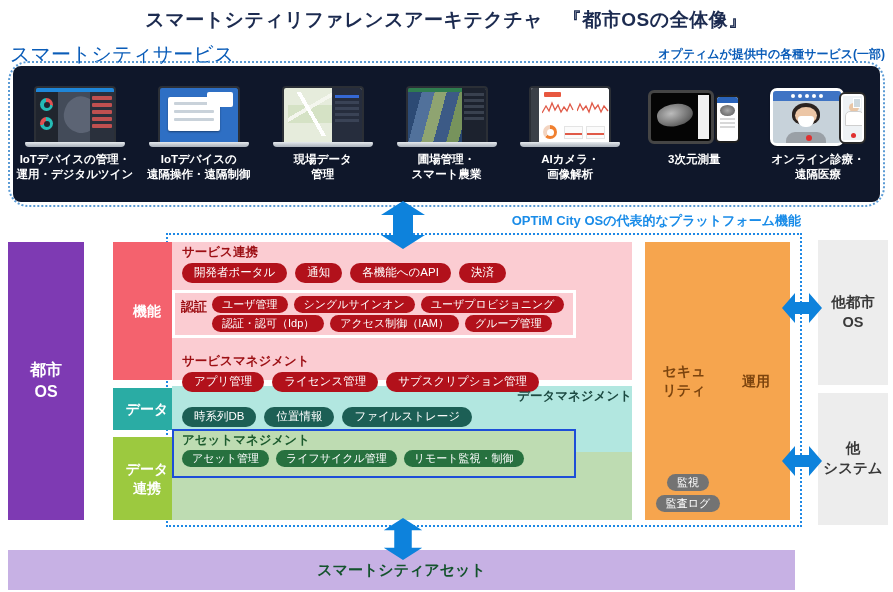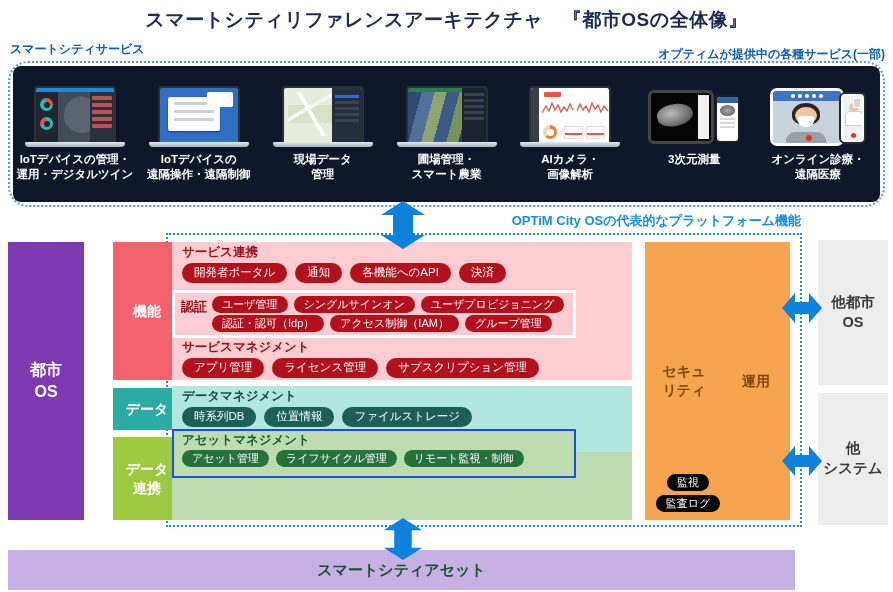--- a/index.html
+++ b/index.html
@@ -3,21 +3,21 @@
 <meta charset="utf-8">
 <style>
   html,body{margin:0;padding:0;background:#fff;}
   .stage{position:relative;width:893px;height:592px;background:#fff;overflow:hidden;
          font-family:"Liberation Sans","DejaVu Sans",sans-serif;}
   .pre{white-space:pre-line;}
 
   
   .title{position:absolute;top:7px;left:0;right:0;text-align:center;font-size:19px;
          font-weight:bold;color:#1c2b50;letter-spacing:.5px;}
-  .svc-label{position:absolute;left:10px;top:41px;font-size:12px;font-weight:bold;color:#0a5cb8;}
+  .svc-label{position:absolute;left:10px;top:41px;font-size:20px;font-weight:normal;color:#0a5cb8;}
   .provider-note{position:absolute;right:8px;top:46px;font-size:12px;font-weight:bold;color:#0a5cb8;}
 
   
   .services-outer{position:absolute;left:8px;top:61px;width:877px;height:146px;box-sizing:border-box;
                   border:2px dotted #5b9bd5;border-radius:20px;padding:3px;}
   .services-inner{width:100%;height:100%;background:#0f172a;border-radius:8px;display:flex;overflow:hidden;}
   .svc{flex:1;display:flex;flex-direction:column;align-items:center;padding-top:15px;min-width:0;}
   .svc-thumb{height:66px;display:flex;align-items:flex-end;justify-content:center;}
   .svc-caption{margin-top:5px;color:#fff;font-weight:bold;font-size:11.5px;line-height:1.3;text-align:center;}
 
@@ -112,26 +112,26 @@
   .optim-label{position:absolute;right:92px;top:212px;font-size:13px;font-weight:bold;color:#1a8ce8;}
   .dashed-box{position:absolute;left:166px;top:233px;width:636px;height:294px;box-sizing:border-box;
               border:2px dotted #1e88e5;}
   .panel{position:absolute;left:172px;width:460px;}
   .panel-pink{top:242px;height:138px;background:#fbccd2;}
   .panel-teal{top:386px;height:66px;background:#b2e7e0;}
   .panel-green{top:452px;height:68px;background:#bedcb2;}
 
   .blk{position:absolute;left:172px;width:460px;box-sizing:border-box;padding-left:10px;}
   .sec-title{font-size:12.5px;font-weight:bold;line-height:1.2;}
-  .t-red{color:#9c0e13;} .t-teal{color:#1d4a42;} .t-green{color:#1c5b2e;}
+  .t-red{color:#9c0e13;} .t-teal{color:#1d4a42;text-align:right;} .t-green{color:#1c5b2e;}
   .pill-row{display:flex;gap:8px;margin-top:3px;flex-wrap:nowrap;}
   .pill{display:inline-block;border-radius:999px;color:#fff;font-size:11.5px;font-weight:normal;
         padding:2px 12px;line-height:1.35;white-space:nowrap;}
   .pill.sm{font-size:11px;padding:1px 10px;}
-  .p-red{background:#b2111b;} .p-teal{background:#1c5f55;} .p-green{background:#27713f;} .p-orange{background:#000000;margin-left:16px;}
+  .p-red{background:#b2111b;} .p-teal{background:#1c5f55;} .p-green{background:#27713f;} .p-orange{background:#737373;margin-left:16px;}
 
   .auth-box{position:absolute;left:172px;top:290px;width:404px;height:48px;box-sizing:border-box;
             border:3px solid #fff;background:#fbccd2;display:flex;align-items:flex-start;padding:3px 0 0 6px;}
   .auth-label{font-size:13px;font-weight:bold;color:#9c0e13;margin:2px 5px 0 0;}
   .auth-rows{display:flex;flex-direction:column;gap:2px;}
   .asset-box{position:absolute;left:172px;top:429px;width:404px;height:49px;box-sizing:border-box;
              border:2px solid #1d4ed8;background:#bedcb2;padding:2px 0 0 8px;}
 
   .col{position:absolute;top:242px;height:278px;background:#f6a54e;display:flex;align-items:center;
        justify-content:center;text-align:center;}
@@ -381,21 +381,21 @@
         <span class="pill sm p-red">ユーザプロビジョニング</span>
       </div>
       <div class="pill-row" style="margin-top:0;gap:6px;">
         <span class="pill sm p-red">認証・認可（Idp）</span>
         <span class="pill sm p-red">アクセス制御（IAM）</span>
         <span class="pill sm p-red">グループ管理</span>
       </div>
     </div>
   </div>
 
-  <div class="blk" style="top:340px;">
+  <div class="blk" style="top:354px;">
     <div class="sec-title t-red">サービスマネジメント</div>
     <div class="pill-row">
       <span class="pill p-red">アプリ管理</span>
       <span class="pill p-red">ライセンス管理</span>
       <span class="pill p-red">サブスクリプション管理</span>
     </div>
   </div>
 
   <div class="blk" style="top:389px;">
     <div class="sec-title t-teal">データマネジメント</div>

